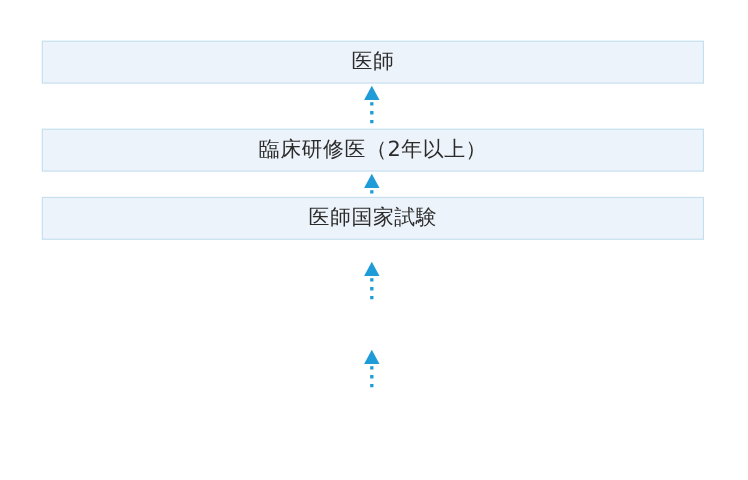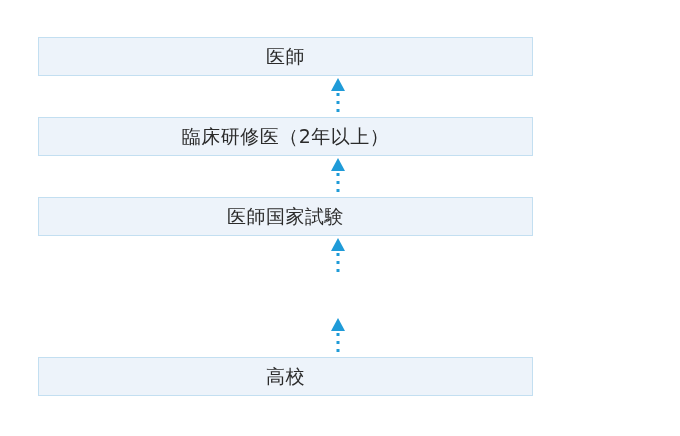--- a/index.html
+++ b/index.html
@@ -14,21 +14,21 @@
     overflow: hidden;
   }
   #diagram {
     position: relative;
     width: 680px;
     height: 436px;
   }
   .flow-step {
     position: absolute;
     left: 38px;
-    width: 495px;
+    width: 602px;
     height: 39px;
     box-sizing: border-box;
     background: #edf3fa;
     border: 1.5px solid #c3dff1;
     display: flex;
     align-items: center;
     justify-content: center;
   }
   .flow-step-label {
     font-size: 19px;
@@ -69,36 +69,33 @@
     <span class="flow-step-label">臨床研修医（2年以上）</span>
   </div>
 
   <div class="connector" style="top:156px;">
     <svg width="20" height="41" viewBox="0 0 20 41" xmlns="http://www.w3.org/2000/svg" aria-hidden="true">
       <polygon points="10,2 17,15 3,15" fill="#1f9bd8"></polygon>
       <line x1="10" y1="17" x2="10" y2="41" stroke="#1f9bd8" stroke-width="3" stroke-dasharray="3 5" stroke-linecap="butt"></line>
     </svg>
   </div>
 
-  <div class="flow-step" style="top:197px;">
+  <div class="flow-step" style="top:179px;">
     <span class="flow-step-label">医師国家試験</span>
   </div>
 
   <div class="connector" style="top:236px;">
     <svg width="20" height="41" viewBox="0 0 20 41" xmlns="http://www.w3.org/2000/svg" aria-hidden="true">
       <polygon points="10,2 17,15 3,15" fill="#1f9bd8"></polygon>
       <line x1="10" y1="17" x2="10" y2="41" stroke="#1f9bd8" stroke-width="3" stroke-dasharray="3 5" stroke-linecap="butt"></line>
     </svg>
   </div>
 
 
   <div class="connector" style="top:316px;">
     <svg width="20" height="41" viewBox="0 0 20 41" xmlns="http://www.w3.org/2000/svg" aria-hidden="true">
       <polygon points="10,2 17,15 3,15" fill="#1f9bd8"></polygon>
       <line x1="10" y1="17" x2="10" y2="41" stroke="#1f9bd8" stroke-width="3" stroke-dasharray="3 5" stroke-linecap="butt"></line>
     </svg>
   </div>
 
-  <div class="flow-step" style="top:357px;">
-    <span class="flow-step-label">高校</span>
-  </div>
 
 </div>
 
 </body></html>

